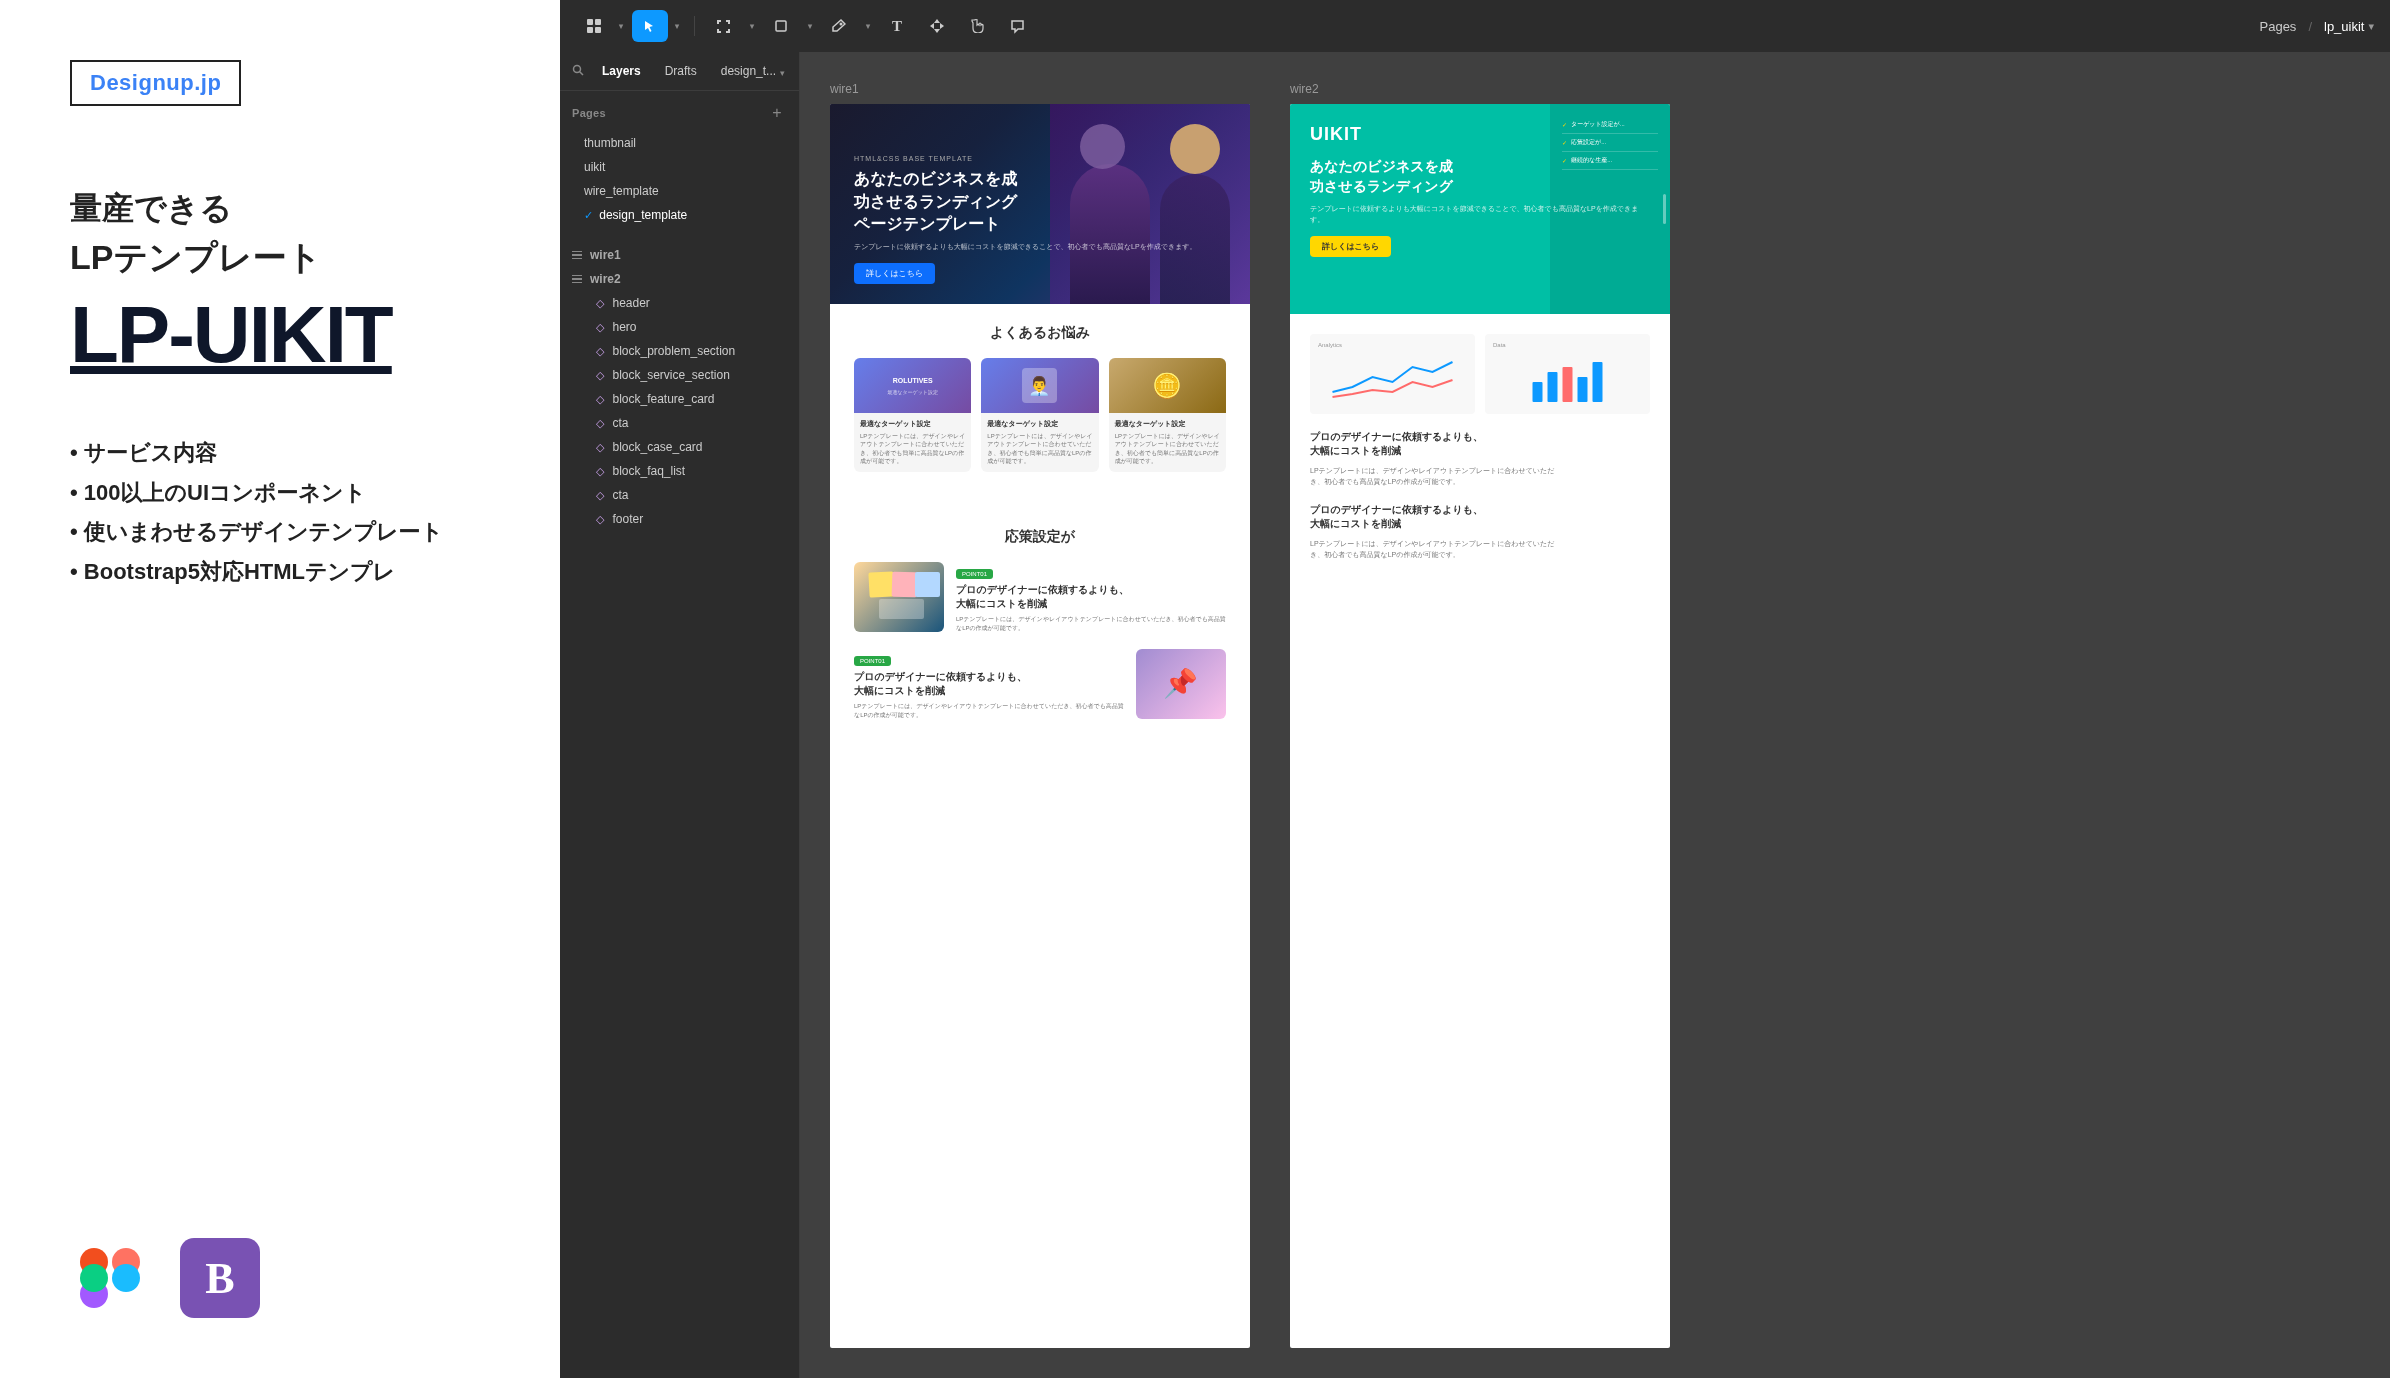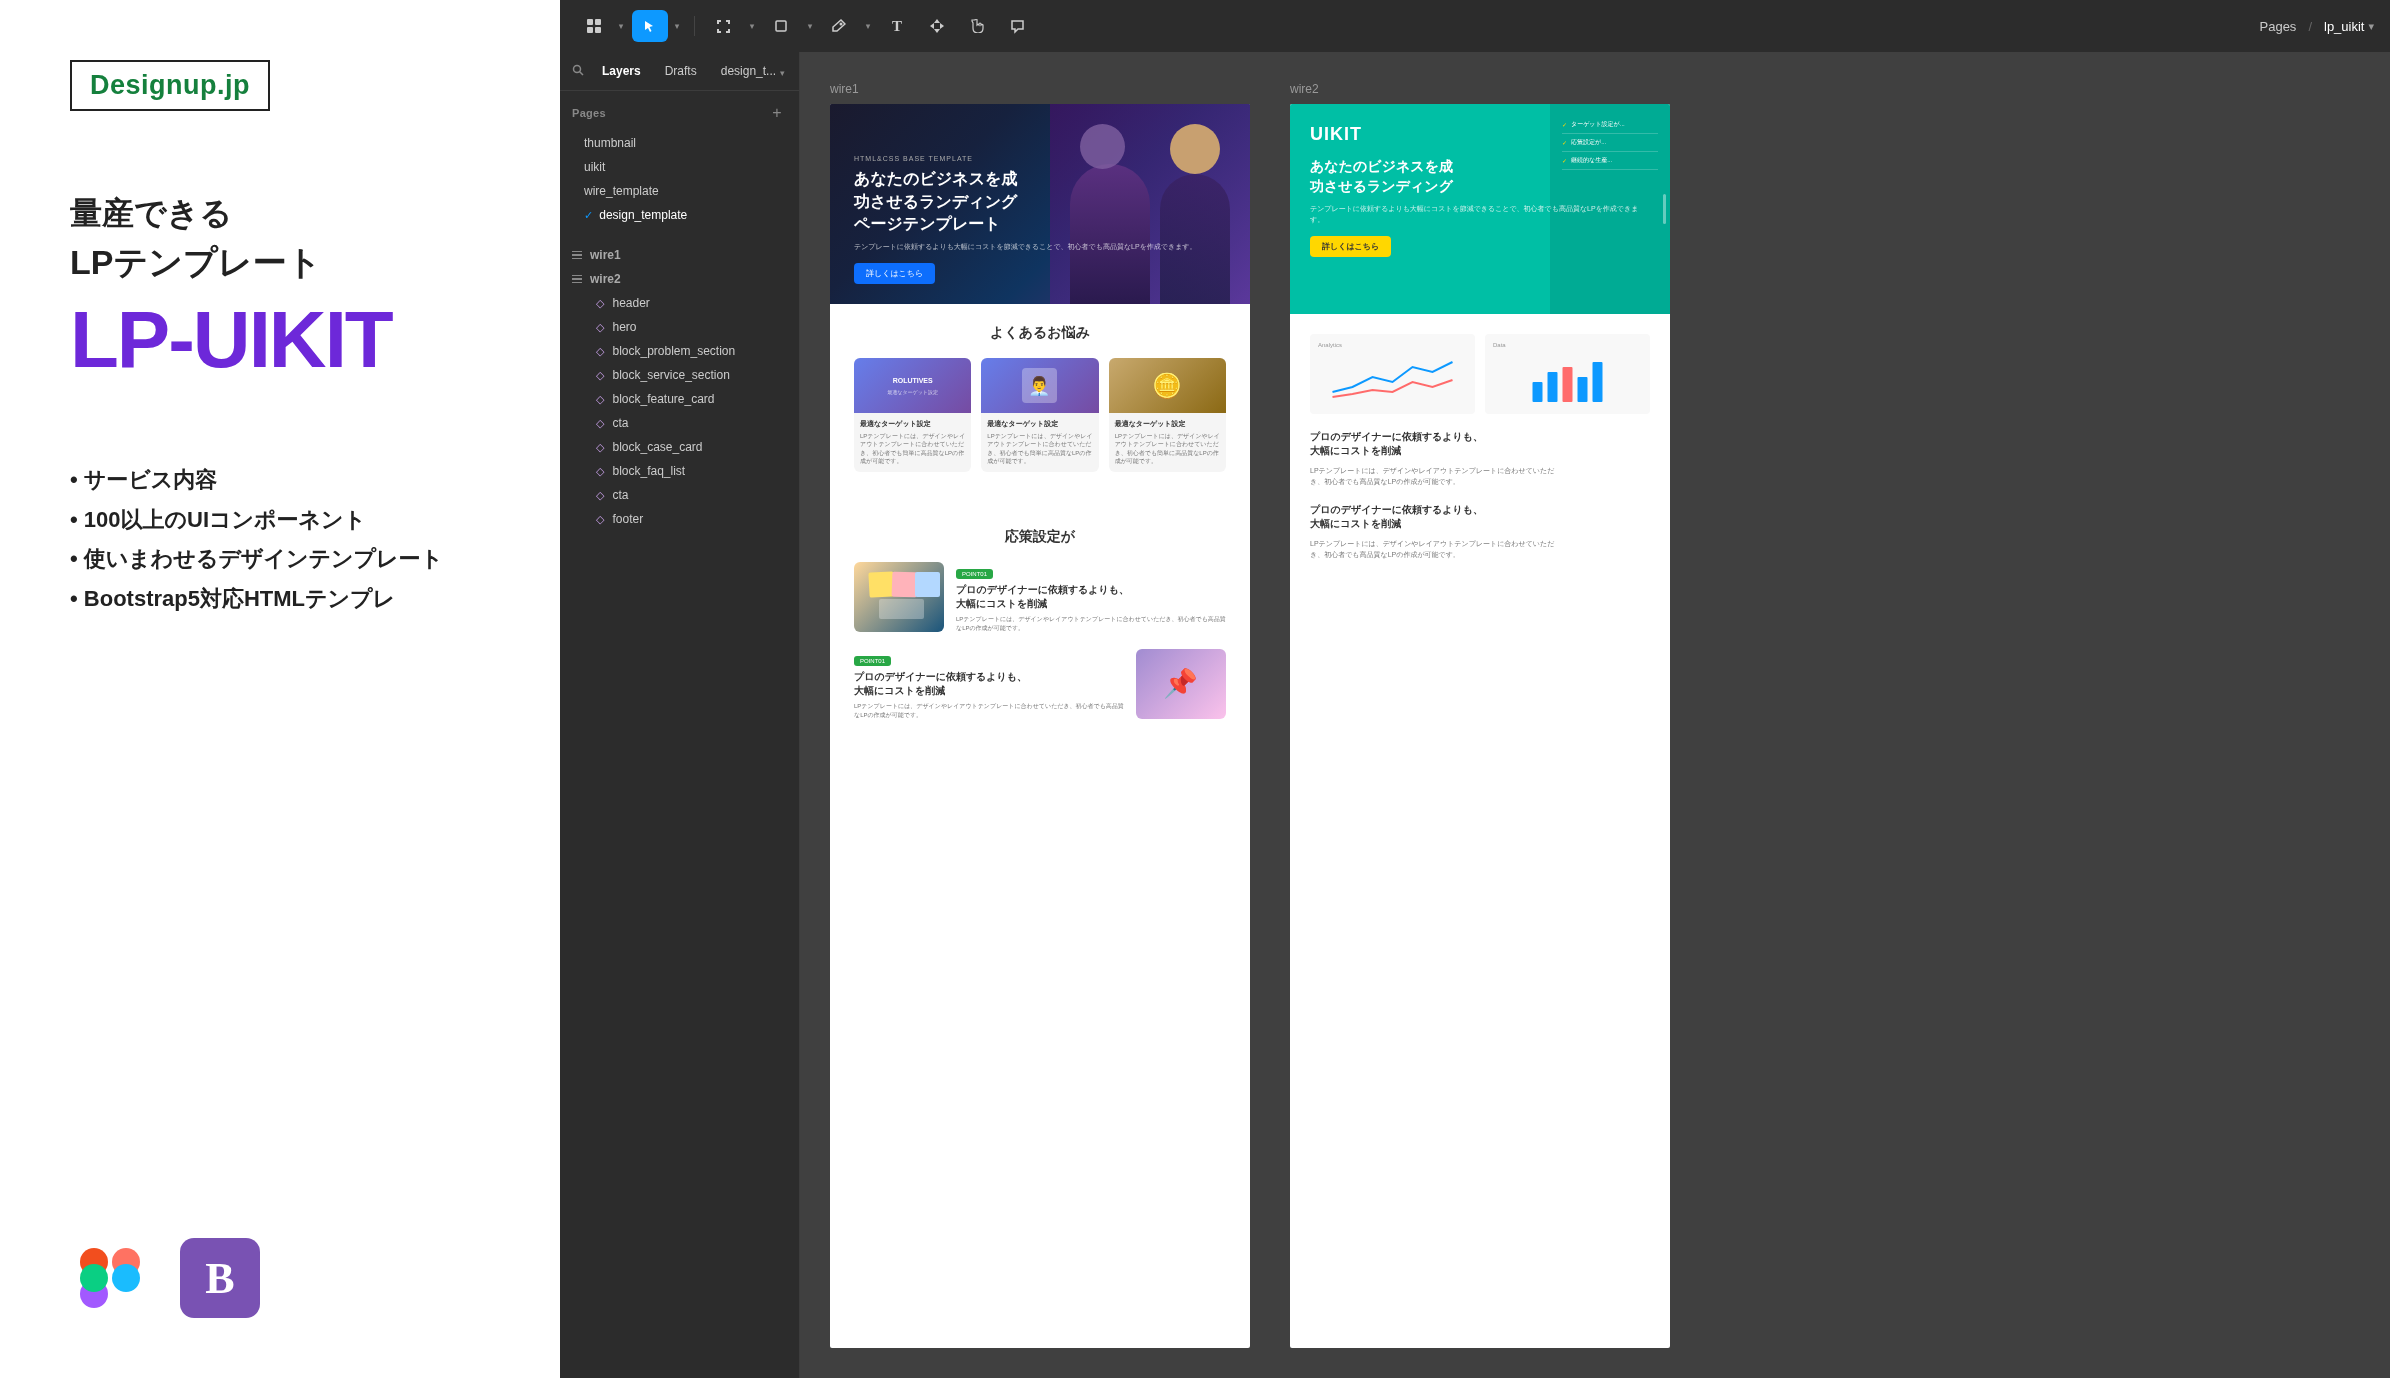--- a/index.html
+++ b/index.html
@@ -20,23 +20,23 @@
       display: flex;
       flex-direction: column;
       padding: 60px 70px;
       flex-shrink: 0;
     }
 
     .logo-box {
       border: 2.5px solid #222;
       display: inline-block;
       padding: 8px 18px;
-      font-size: 27px;
+      font-size: 22px;
       font-weight: 700;
-      color: #15803d;
+      color: #3b82f6;
       letter-spacing: 0.5px;
       width: fit-content;
       margin-bottom: 80px;
     }
 
     .headline-area {
       margin-bottom: 40px;
     }
 
     .headline-sub {
@@ -67,24 +67,25 @@
       font-size: 34px;
       font-weight: 700;
       color: #222;
       line-height: 1.3;
       margin-bottom: 16px;
     }
 
     .headline-brand {
       font-size: 80px;
       font-weight: 900;
-      color: #6d28d9;
+      color: #0f172a;
       letter-spacing: -2px;
       line-height: 1;
-      margin-bottom: 40px;
+      margin-bottom: 18px;
+      text-decoration: underline;
     }
 
     .features-list {
       list-style: none;
       margin-bottom: 80px;
     }
 
     .features-list li {
       font-size: 22px;
       font-weight: 700;

